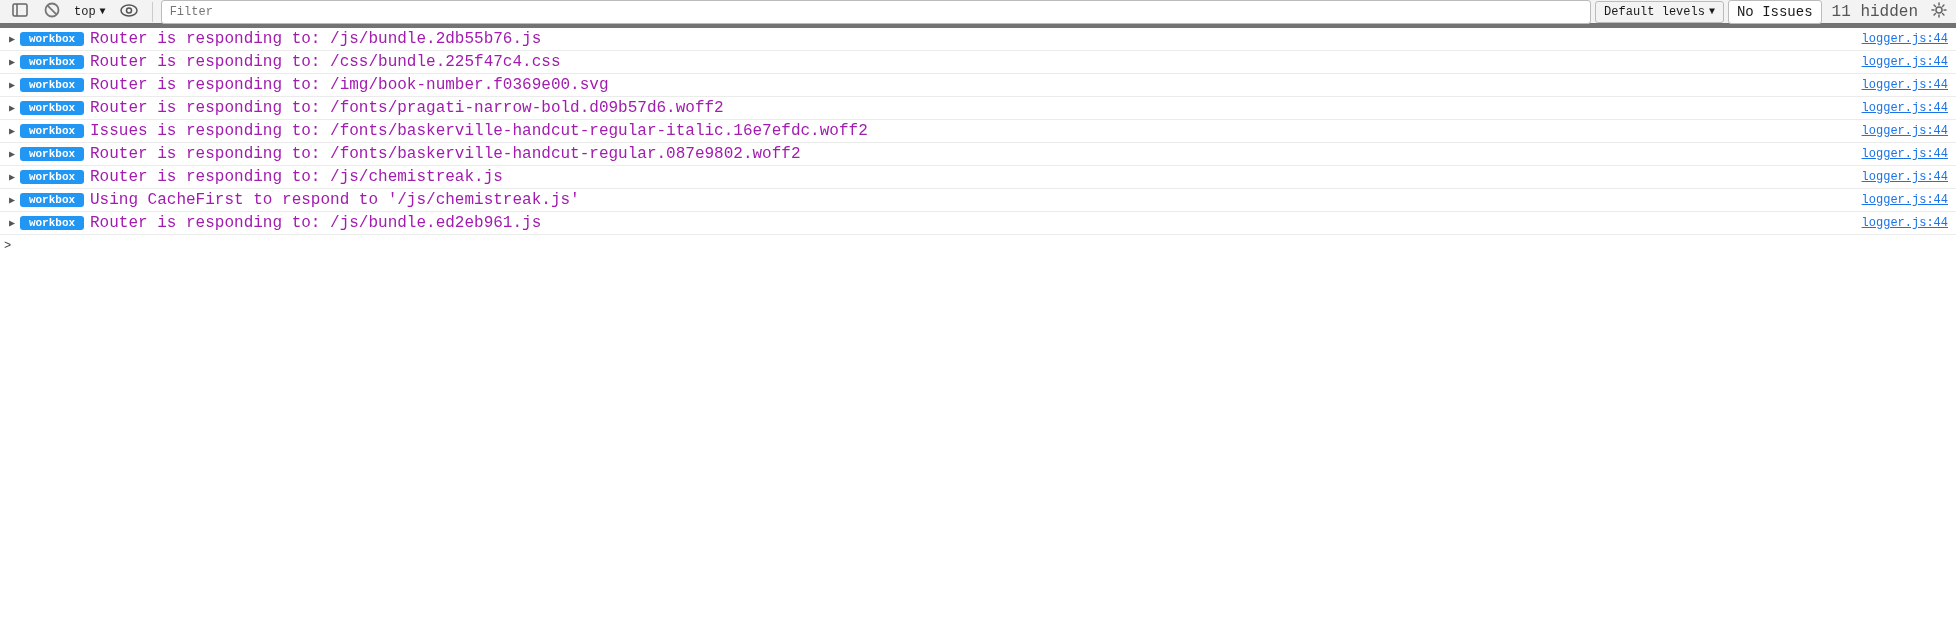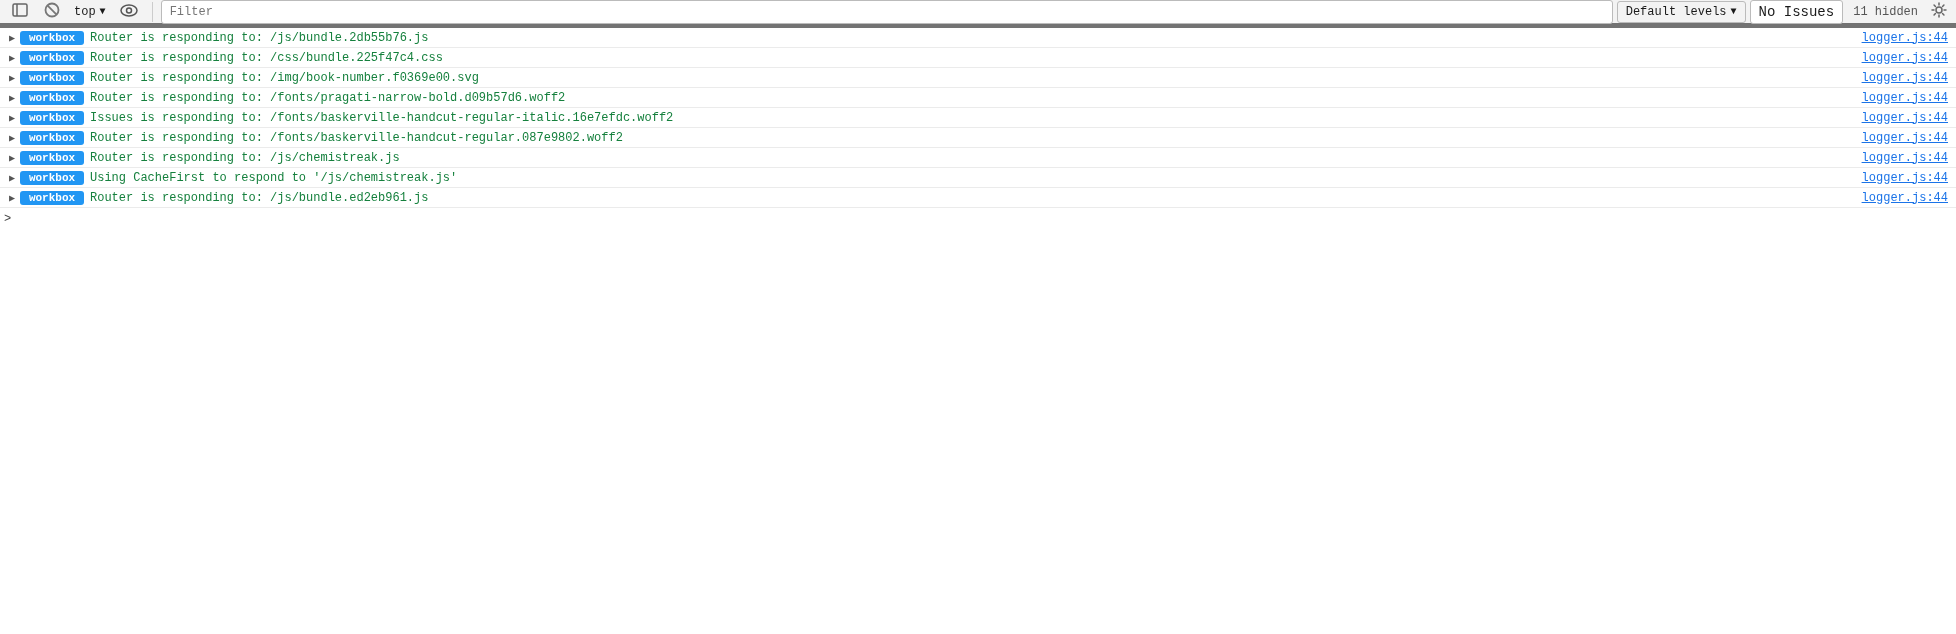--- a/index.html
+++ b/index.html
@@ -94,21 +94,21 @@
       border-radius: 3px;
       padding: 3px 8px;
       cursor: pointer;
       font-size: 14px;
       font-family: inherit;
       background: #fff;
       color: #1a1a1a;
     }
 
     .hidden-count {
-      font-size: 12px;
+      font-size: 16px;
       color: #555;
       padding: 0 6px;
     }
 
     .settings-btn {
       display: flex;
       align-items: center;
       justify-content: center;
       background: none;
       border: none;
@@ -162,22 +162,22 @@
       font-size: 11px;
       font-weight: bold;
       padding: 1px 6px;
       border-radius: 3px;
       min-width: 64px;
       justify-content: center;
     }
 
     .log-message {
       font-family: 'Menlo', 'Monaco', 'Courier New', monospace;
-      font-size: 12px;
-      color: #15803d;
+      font-size: 16px;
+      color: #a21caf;
       white-space: pre;
     }
 
     .log-link {
       margin-left: auto;
       margin-right: 8px;
       color: #1a73e8;
       text-decoration: underline;
       font-size: 12px;
       white-space: nowrap;

